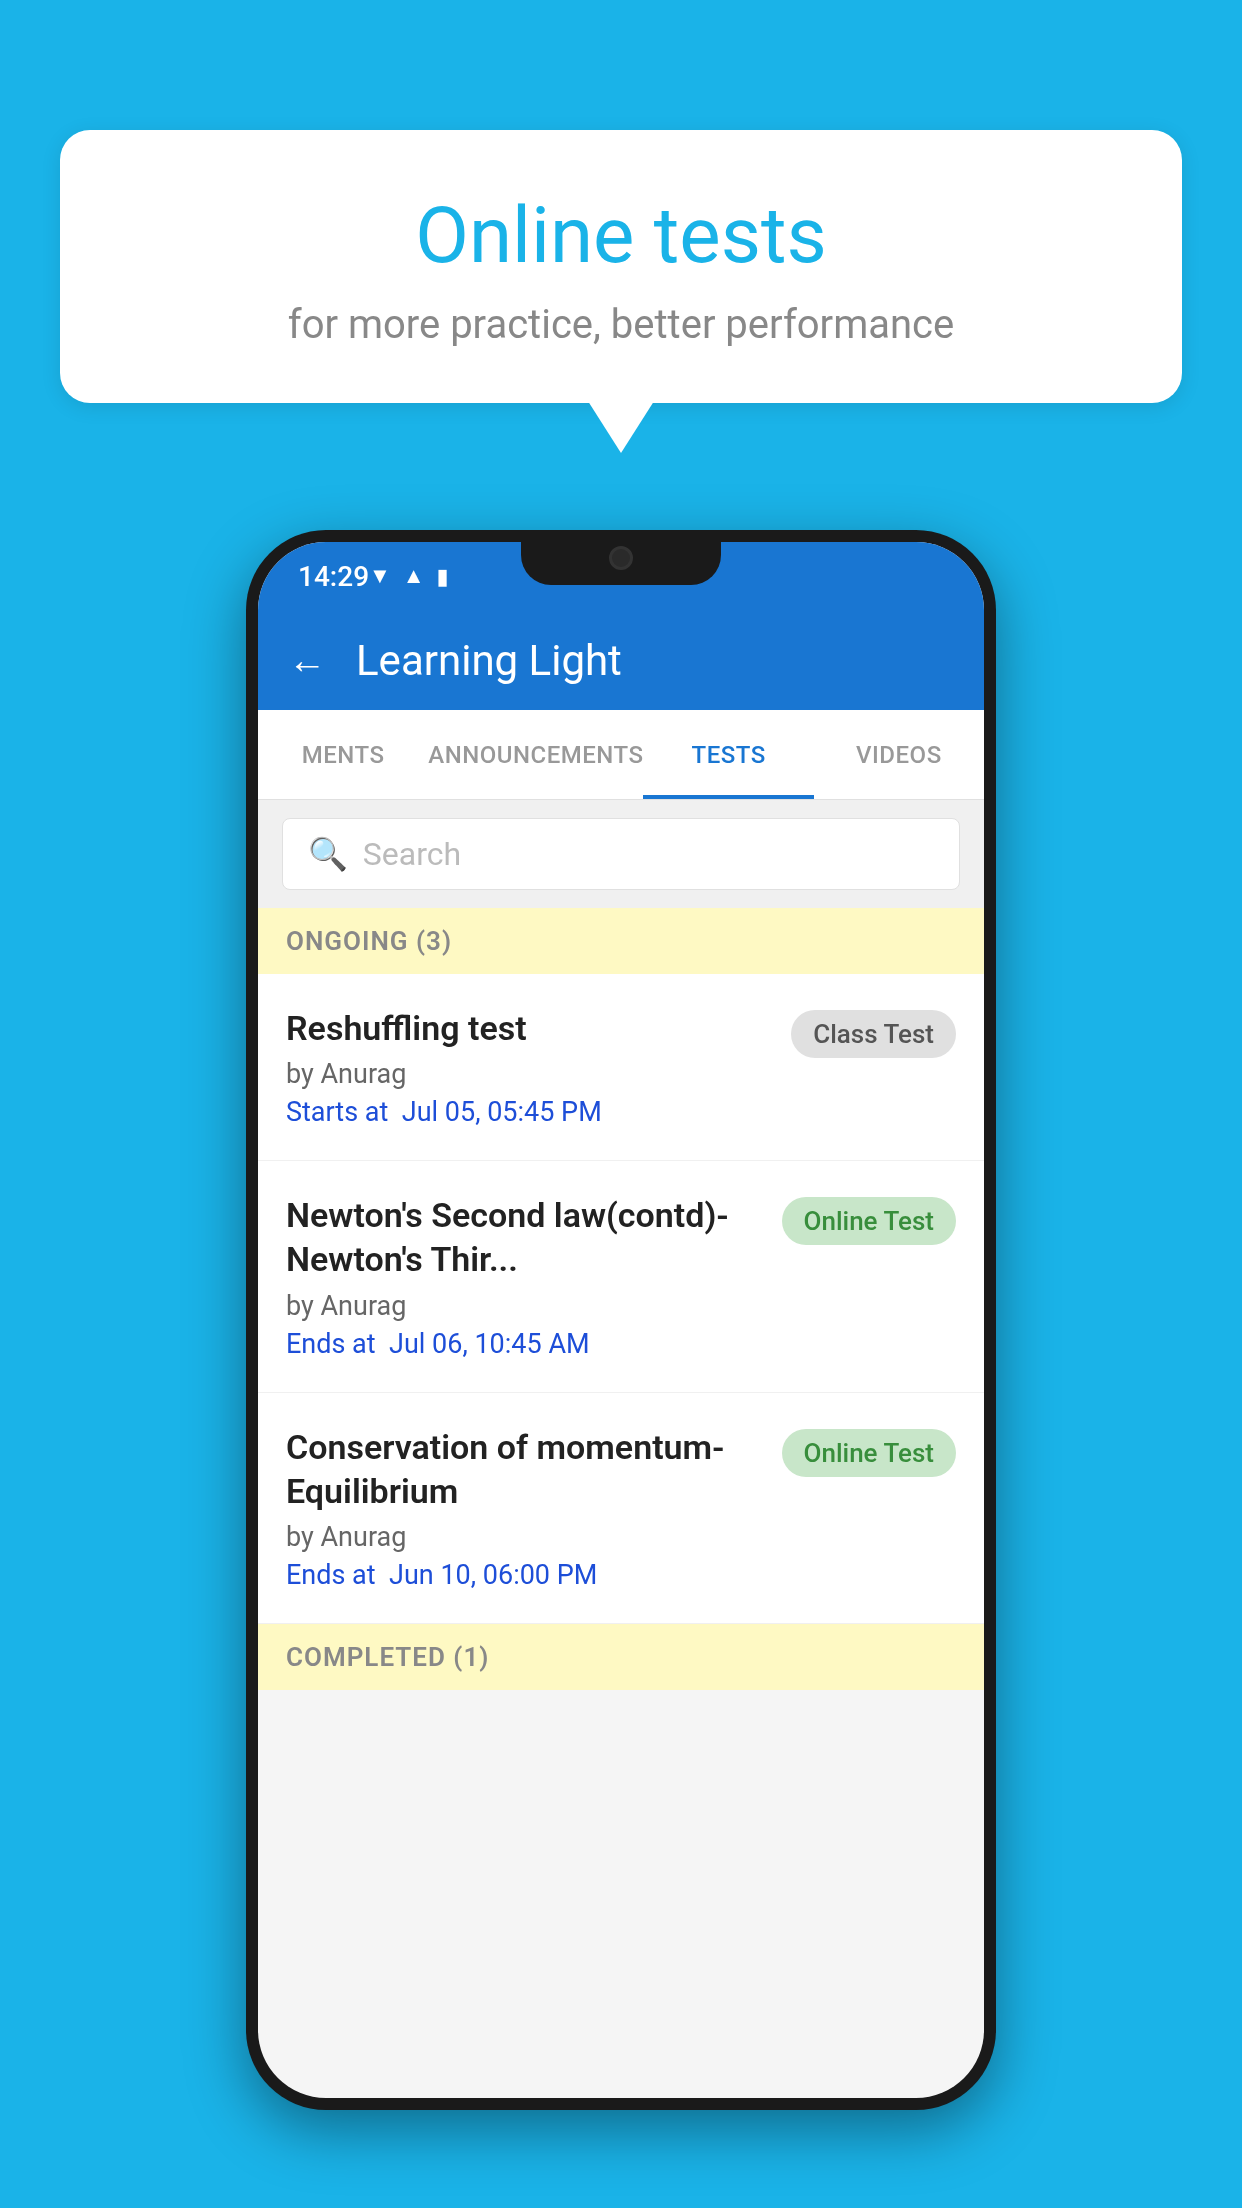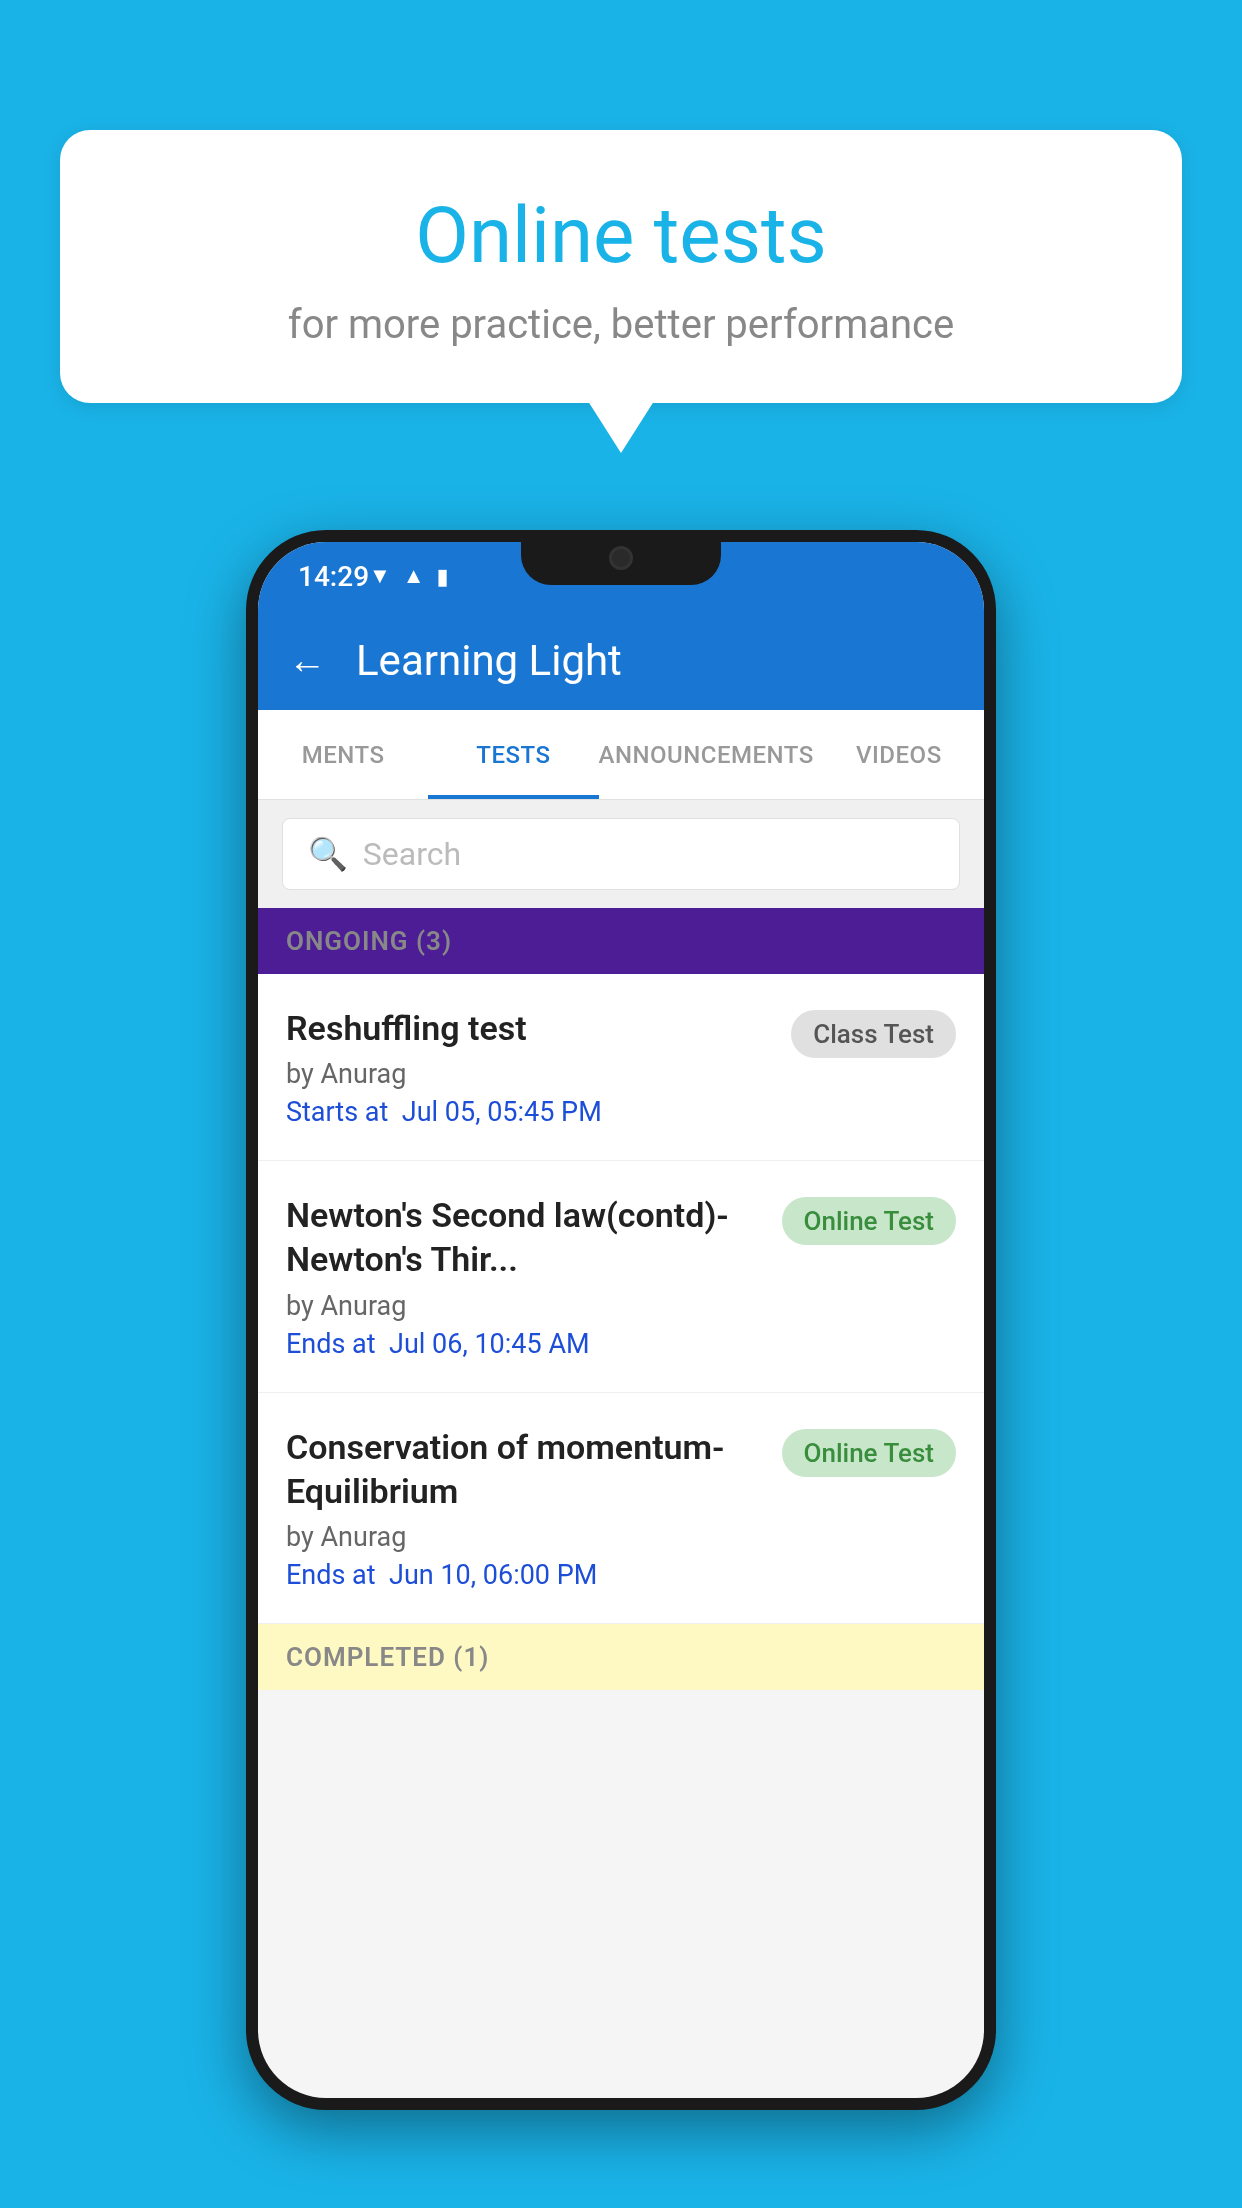--- a/index.html
+++ b/index.html
@@ -223,21 +223,21 @@
       font-size: 32px;
     }
 
     .search-placeholder {
       color: #bbb;
       font-size: 32px;
     }
 
     
     .section-header {
-      background: #4c1d95;
+      background: #fef9c3;
       padding: 18px 28px;
     }
 
     .section-label {
       font-size: 26px;
       color: #888;
       font-weight: 600;
       letter-spacing: 1px;
     }
 
@@ -338,25 +338,25 @@
 
       <div class="app-bar">
         <span class="back-arrow">←</span>
         <span class="app-title">Learning Light</span>
       </div>
 
       <div class="tab-bar">
         <div class="tab-item">
           <span>MENTS</span>
         </div>
+        <div class="tab-item">
+          <span>ANNOUNCEMENTS</span>
+        </div>
         <div class="tab-item active">
           <span>TESTS</span>
-        </div>
-        <div class="tab-item">
-          <span>ANNOUNCEMENTS</span>
         </div>
         <div class="tab-item">
           <span>VIDEOS</span>
         </div>
       </div>
 
       <div class="search-container">
         <div class="search-bar">
           <span class="search-icon">🔍</span>
           <span class="search-placeholder">Search</span>

